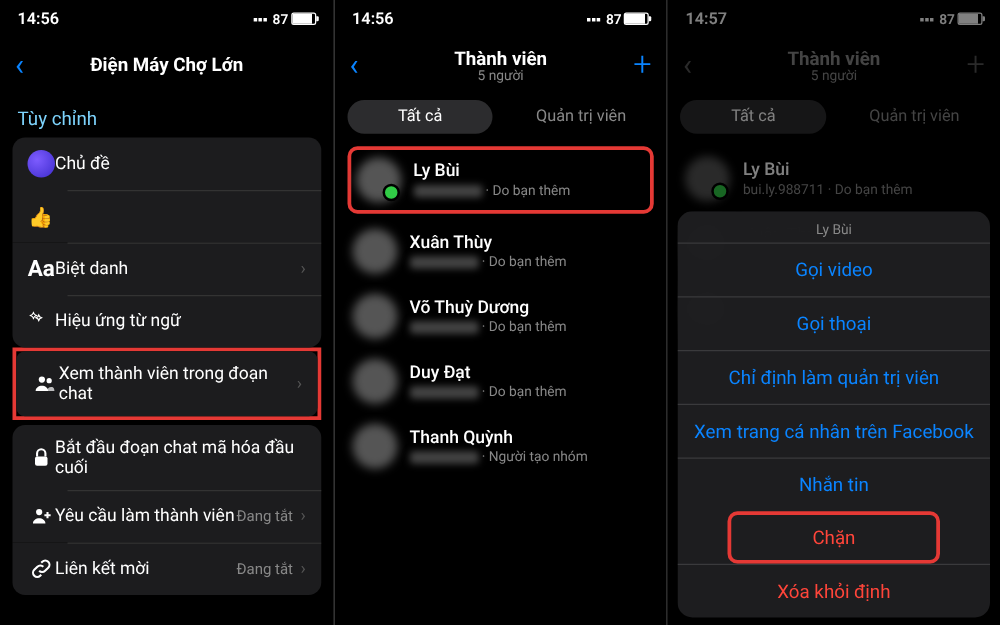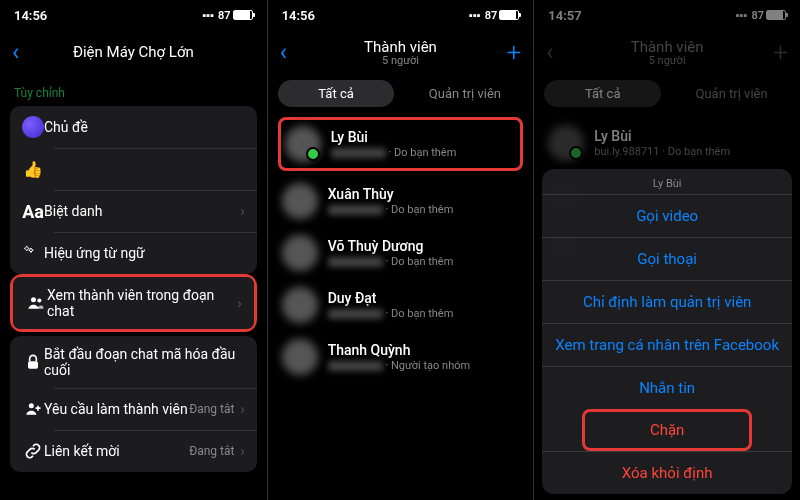--- a/index.html
+++ b/index.html
@@ -8,37 +8,37 @@
 .panel+.panel{border-left:1px solid #333}
 .status-bar{height:30px;display:flex;justify-content:space-between;align-items:center;padding:0 14px;font-size:13px;font-weight:600}
 .status-right{display:flex;align-items:center;gap:4px}
 .signal{font-size:11px}
 .battery{display:inline-flex;align-items:center;gap:2px;font-size:11px}
 .battery-icon{width:20px;height:10px;border:1px solid #fff;border-radius:2px;position:relative;background:linear-gradient(to right,#fff 87%,transparent 87%)}
 .battery-icon:after{content:'';position:absolute;right:-3px;top:2px;width:2px;height:4px;background:#fff;border-radius:0 1px 1px 0}
 .header{display:flex;align-items:center;justify-content:center;height:44px;position:relative;padding:0 12px}
 .header-left{position:absolute;left:12px}
 .header-right{position:absolute;right:12px}
-.header-title{font-size:15px;font-weight:400;}
+.header-title{font-size:15px;font-weight:700;}
 .header-sub{font-size:11px;color:#888;text-align:center;margin-top:-2px}
 .back-chevron{color:#0a84ff;font-size:24px}
 .plus{color:#0a84ff;font-size:26px;font-weight:300}
-.section-title{color:#15803d;font-size:12px;padding:12px 14px 6px}
+.section-title{color:#7dd3fc;font-size:15px;padding:12px 14px 6px}
 .list{margin:0 10px}
 .row{background:#1c1c1e;display:flex;align-items:center;padding:10px 12px;min-height:42px;gap:0;position:relative}
 .row:first-child{border-radius:10px 10px 0 0}
 .row:last-child{border-radius:0 0 10px 10px}
 .row:only-child{border-radius:10px}
 .row+.row:before{content:'';position:absolute;top:0;left:44px;right:0;height:0.5px;background:#333}
 .icon{width:22px;height:22px;display:flex;align-items:center;justify-content:center;flex-shrink:0}
 .icon svg{width:20px;height:20px}
 .row-label{flex:1;font-size:14px}
 .row-trail{color:#888;font-size:12px}
 .chevron{color:#555;font-size:14px;margin-left:6px}
-.highlight{border:3px solid #e53935;border-radius:12px;margin:0 10px}
+.highlight{border:3px solid #e53935;border-radius:0;margin:0 10px}
 .highlight .row{background:#1c1c1e;border-radius:7px}
 .theme-dot{width:22px;height:22px;border-radius:50%;background:radial-gradient(circle at 35% 35%,#7d5cff,#3d2bcc)}
 .tabs{display:flex;margin:6px 10px 10px;gap:12px}
 .tab{flex:1;text-align:center;padding:6px 0;font-size:13px;color:#888;border-radius:14px}
 .tab.active{background:#2c2c2e;color:#fff}
 .member{display:flex;align-items:center;padding:8px 14px;gap:10px}
 .avatar{width:36px;height:36px;border-radius:50%;background:#555;position:relative;filter:blur(4px)}
 .avatar-wrap{position:relative}
 .avatar-wrap.online:after{content:'';position:absolute;bottom:1px;right:1px;width:10px;height:10px;background:#31cc46;border:2px solid #000;border-radius:50%}
 .member-info{flex:1;min-width:0}

